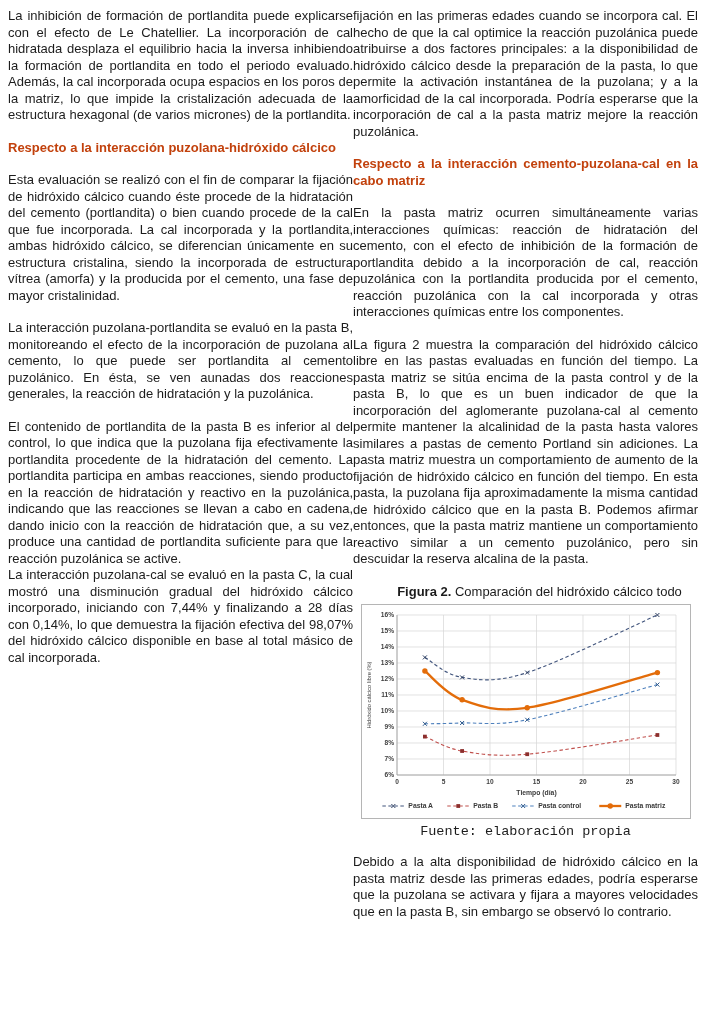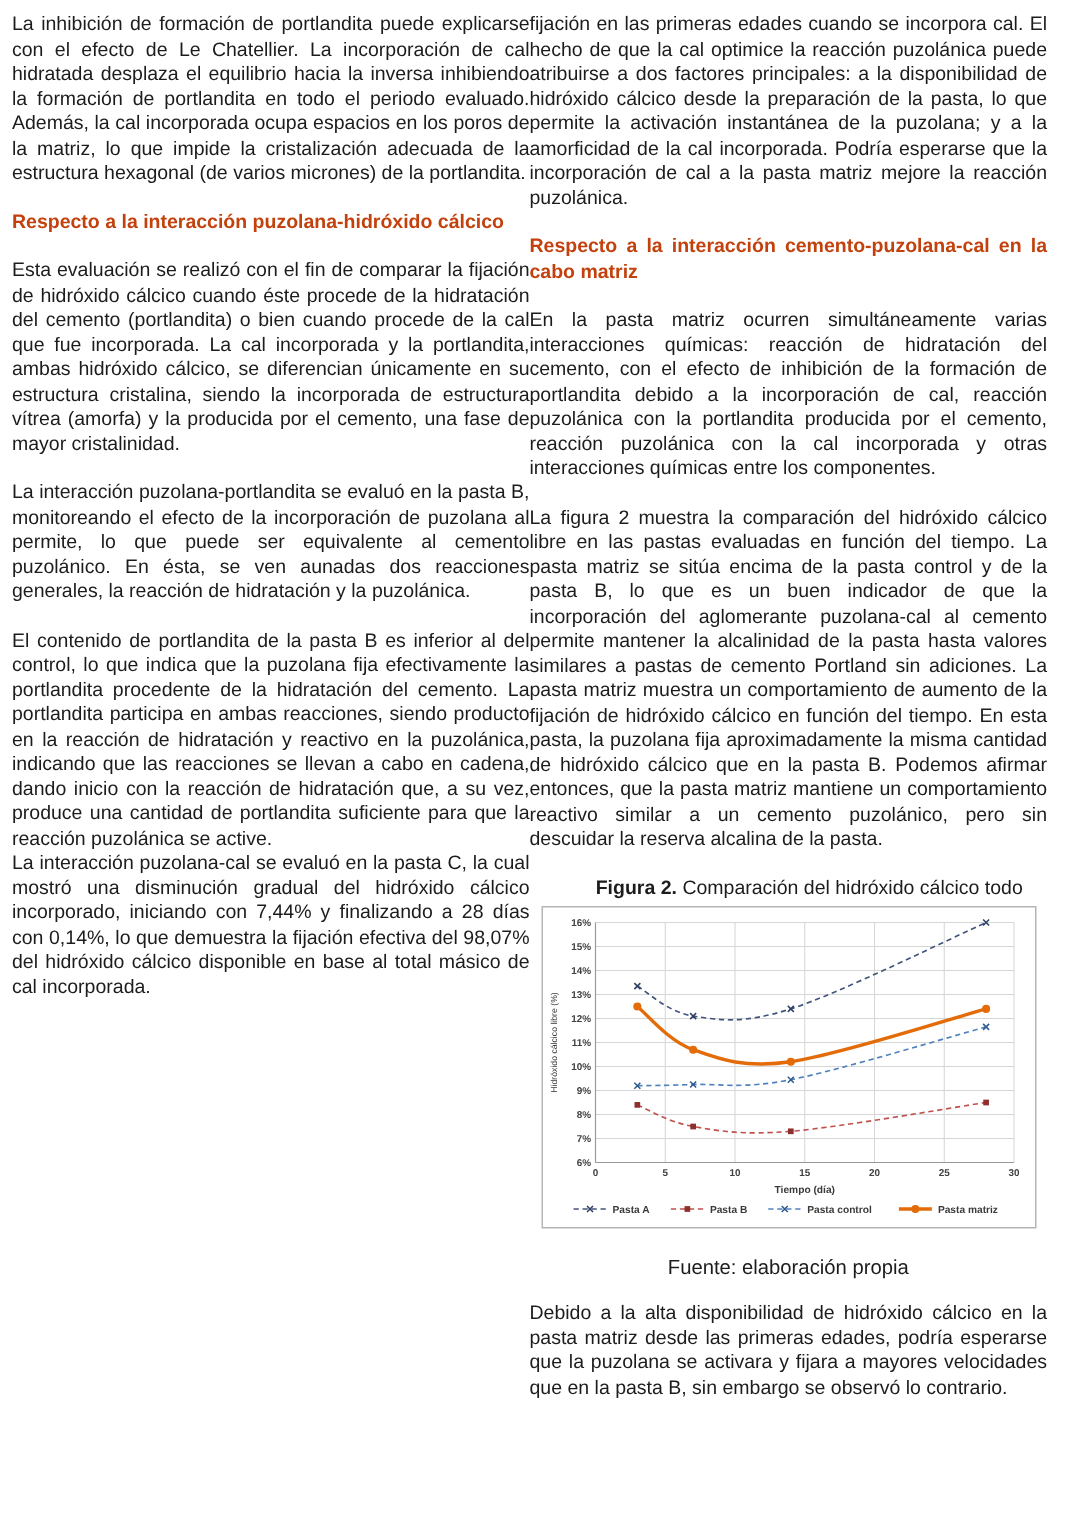--- a/index.html
+++ b/index.html
@@ -10,33 +10,33 @@
   }
   .page{display:flex;padding:8px 8px 0 8px;box-sizing:border-box;}
   .col{width:345px;font-size:13px;line-height:16.5px;text-align:justify;}
   .col p{margin:0 0 16px 0;}
   .col p.tight{margin-bottom:0;}
   .col h3{margin:0 0 16px 0;font-size:13px;line-height:16.5px;font-weight:bold;color:#c2410c;}
   .figure{margin:0 0 14px 0;text-align:center;}
   .fig-caption{font-size:13px;margin-bottom:4px;text-align:center;}
   .fig-caption b{font-weight:bold;padding-left:28px;}
   .chart-box{display:inline-block;border:1px solid #b5b5b5;background:#fff;padding:2px;line-height:0;}
-  .fig-source{font-size:13.5px;margin-top:16px;text-align:center;}
+  .fig-source{font-size:13.5px;margin-top:3px;text-align:center;font-family:Liberation Mono, monospace;}
   svg text{font-family:"Liberation Sans",sans-serif;}
 </style>
 </head>
 <body>
 
 <div class="page">
 
   <div class="col">
     <p>La inhibición de formación de portlandita puede explicarse con el efecto de Le Chatellier. La incorporación de cal hidratada desplaza el equilibrio hacia la inversa inhibiendo la formación de portlandita en todo el periodo evaluado. Además, la cal incorporada ocupa espacios en los poros de la matriz, lo que impide la cristalización adecuada de la estructura hexagonal (de varios micrones) de la portlandita.</p>
     <h3>Respecto a la interacción puzolana-hidróxido cálcico</h3>
     <p>Esta evaluación se realizó con el fin de comparar la fijación de hidróxido cálcico cuando éste procede de la hidratación del cemento (portlandita) o bien cuando procede de la cal que fue incorporada. La cal incorporada y la portlandita, ambas hidróxido cálcico, se diferencian únicamente en su estructura cristalina, siendo la incorporada de estructura vítrea (amorfa) y la producida por el cemento, una fase de mayor cristalinidad.</p>
-    <p>La interacción puzolana-portlandita se evaluó en la pasta B, monitoreando el efecto de la incorporación de puzolana al permite, lo que puede ser equivalente al cemento puzolánico. En ésta, se ven aunadas dos reacciones generales, la reacción de hidratación y la puzolánica.</p>
+    <p>La interacción puzolana-portlandita se evaluó en la pasta B, monitoreando el efecto de la incorporación de puzolana al cemento, lo que puede ser portlandita al cemento puzolánico. En ésta, se ven aunadas dos reacciones generales, la reacción de hidratación y la puzolánica.</p>
     <p class="tight">El contenido de portlandita de la pasta B es inferior al del control, lo que indica que la puzolana fija efectivamente la portlandita procedente de la hidratación del cemento. La portlandita participa en ambas reacciones, siendo producto en la reacción de hidratación y reactivo en la puzolánica, indicando que las reacciones se llevan a cabo en cadena, dando inicio con la reacción de hidratación que, a su vez, produce una cantidad de portlandita suficiente para que la reacción puzolánica se active.</p>
     <p>La interacción puzolana-cal se evaluó en la pasta C, la cual mostró una disminución gradual del hidróxido cálcico incorporado, iniciando con 7,44% y finalizando a 28 días con 0,14%, lo que demuestra la fijación efectiva del 98,07% del hidróxido cálcico disponible en base al total másico de cal incorporada.</p>
   </div>
 
   <div class="col">
     <p>fijación en las primeras edades cuando se incorpora cal. El hecho de que la cal optimice la reacción puzolánica puede atribuirse a dos factores principales: a la disponibilidad de hidróxido cálcico desde la preparación de la pasta, lo que permite la activación instantánea de la puzolana; y a la amorficidad de la cal incorporada. Podría esperarse que la incorporación de cal a la pasta matriz mejore la reacción puzolánica.</p>
     <h3>Respecto a la interacción cemento-puzolana-cal en la cabo matriz</h3>
     <p>En la pasta matriz ocurren simultáneamente varias interacciones químicas: reacción de hidratación del cemento, con el efecto de inhibición de la formación de portlandita debido a la incorporación de cal, reacción puzolánica con la portlandita producida por el cemento, reacción puzolánica con la cal incorporada y otras interacciones químicas entre los componentes.</p>
     <p>La figura 2 muestra la comparación del hidróxido cálcico libre en las pastas evaluadas en función del tiempo. La pasta matriz se sitúa encima de la pasta control y de la pasta B, lo que es un buen indicador de que la incorporación del aglomerante puzolana-cal al cemento permite mantener la alcalinidad de la pasta hasta valores similares a pastas de cemento Portland sin adiciones. La pasta matriz muestra un comportamiento de aumento de la fijación de hidróxido cálcico en función del tiempo. En esta pasta, la puzolana fija aproximadamente la misma cantidad de hidróxido cálcico que en la pasta B. Podemos afirmar entonces, que la pasta matriz mantiene un comportamiento reactivo similar a un cemento puzolánico, pero sin descuidar la reserva alcalina de la pasta.</p>
 

